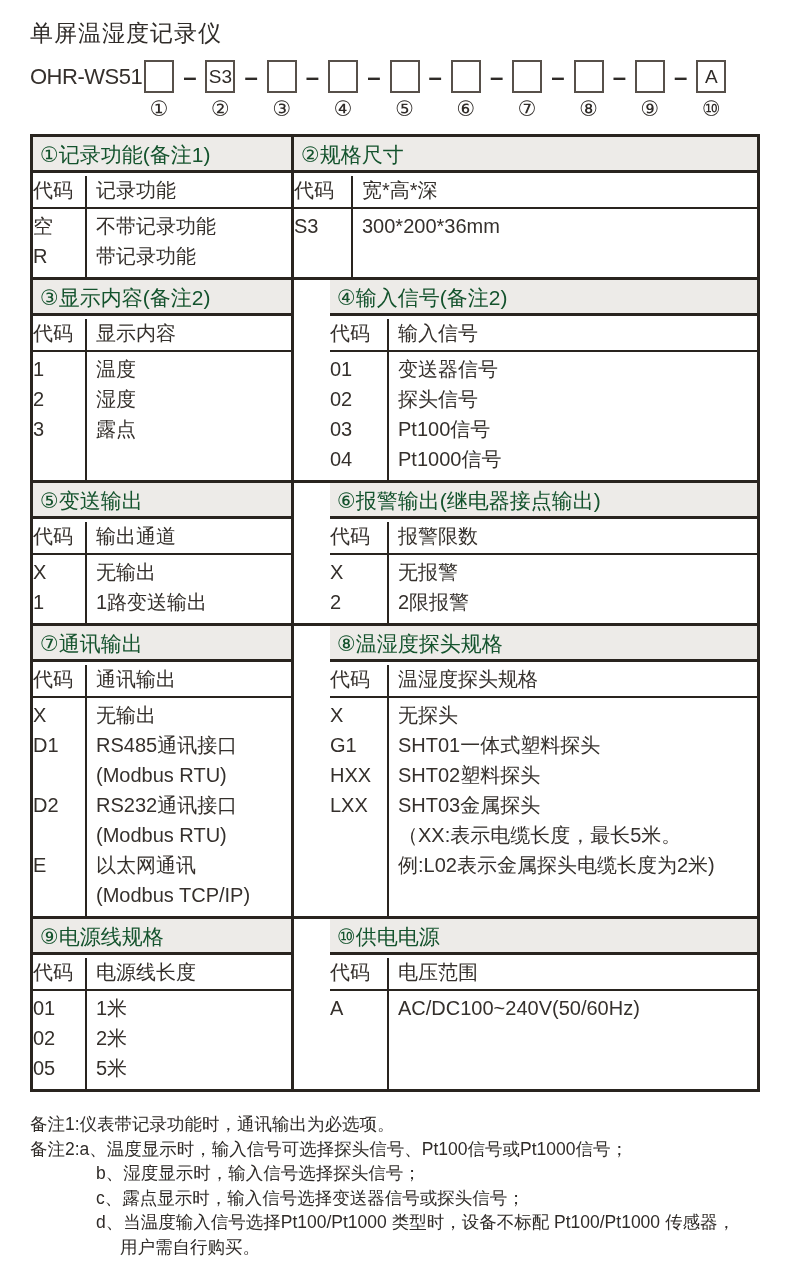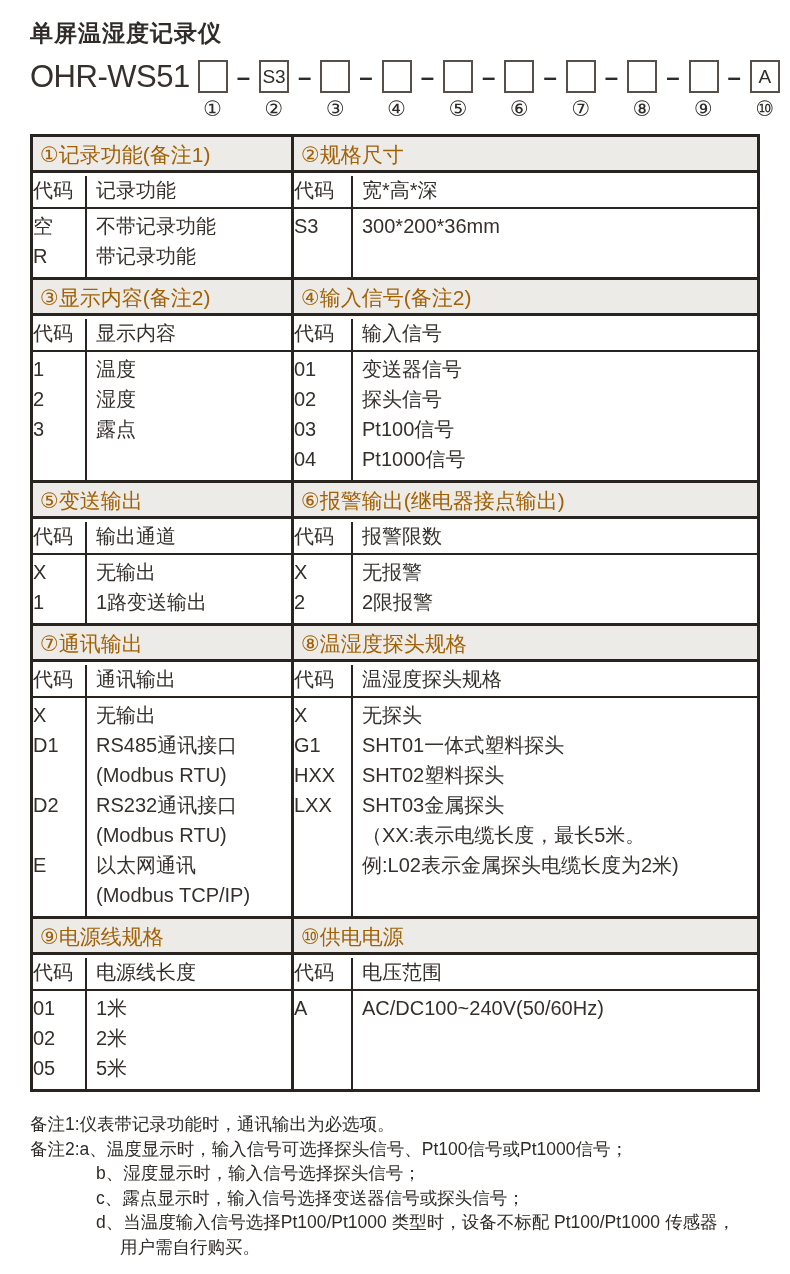--- a/index.html
+++ b/index.html
@@ -13,32 +13,32 @@
   body{
     width:790px; height:1274px;
     font-family:"Liberation Sans","DejaVu Sans",sans-serif;
     color:var(--ink);
     overflow:hidden;
   }
   .page{ width:790px; height:1274px; padding:18px 30px 0 30px; }
 
   
   .title{
-    font-size:23px; font-weight:700; letter-spacing:1px;
+    font-size:23px; font-weight:400; letter-spacing:1px;
     color:#2f2b28; line-height:30px;
   }
 
   
   .model-row{
     margin-top:12px;
     display:flex; align-items:flex-start;
   }
   .model-prefix{
-    font-size:31px; font-weight:500; line-height:34px;
-    letter-spacing:-0.5px; padding-right:8px; white-space:nowrap;
+    font-size:22px; font-weight:500; line-height:34px;
+    letter-spacing:-0.5px; padding-right:2px; white-space:nowrap;
   }
   .slot{ display:flex; flex-direction:column; align-items:center; }
   .slot .box{
     width:30px; height:33px;
     border:2px solid var(--box-border);
     display:flex; align-items:center; justify-content:center;
     font-size:19px; font-weight:500; color:#2f2b28;
   }
   .slot .num{
     margin-top:5px; font-size:21px; line-height:22px; color:#2f2b28;
@@ -49,32 +49,32 @@
   }
 
   
   .spec-table{
     margin-top:14px;
     width:730px;
     border:3px solid var(--line);
     background:#fff;
   }
   .section{ display:flex; align-items:stretch; }
-  .section + .section{ border-top:3px solid var(--line); }
+  .section + .section{ border-top:3px solid var(--line);gap:36px; }
   .half{ position:relative; display:flex; flex-direction:column; }
   .half.left{ width:261px; border-right:3px solid var(--line); }
   .half.right{ flex:1; }
 
   .sec-header{
     height:36px; line-height:36px;
     background:var(--hdr-bg);
     border-bottom:3px solid var(--line);
     font-size:21px; padding-left:7px;
     white-space:nowrap; overflow:hidden;
-    color:#a16207;
+    color:#14532d;
   }
   .row{ display:flex; align-items:stretch; }
   .subhead{ border-bottom:2px solid var(--line); }
   .subhead .cell{ line-height:34px; height:34px; }
   .cell{ font-size:20px; line-height:30px; white-space:nowrap; }
   .code-cell{ flex-shrink:0; }
   .half.left  .code-cell{ width:52px; }
   .half.right .code-cell{ width:57px; }
   .desc-cell{ flex:1; padding-left:11px; overflow:hidden; }
 

